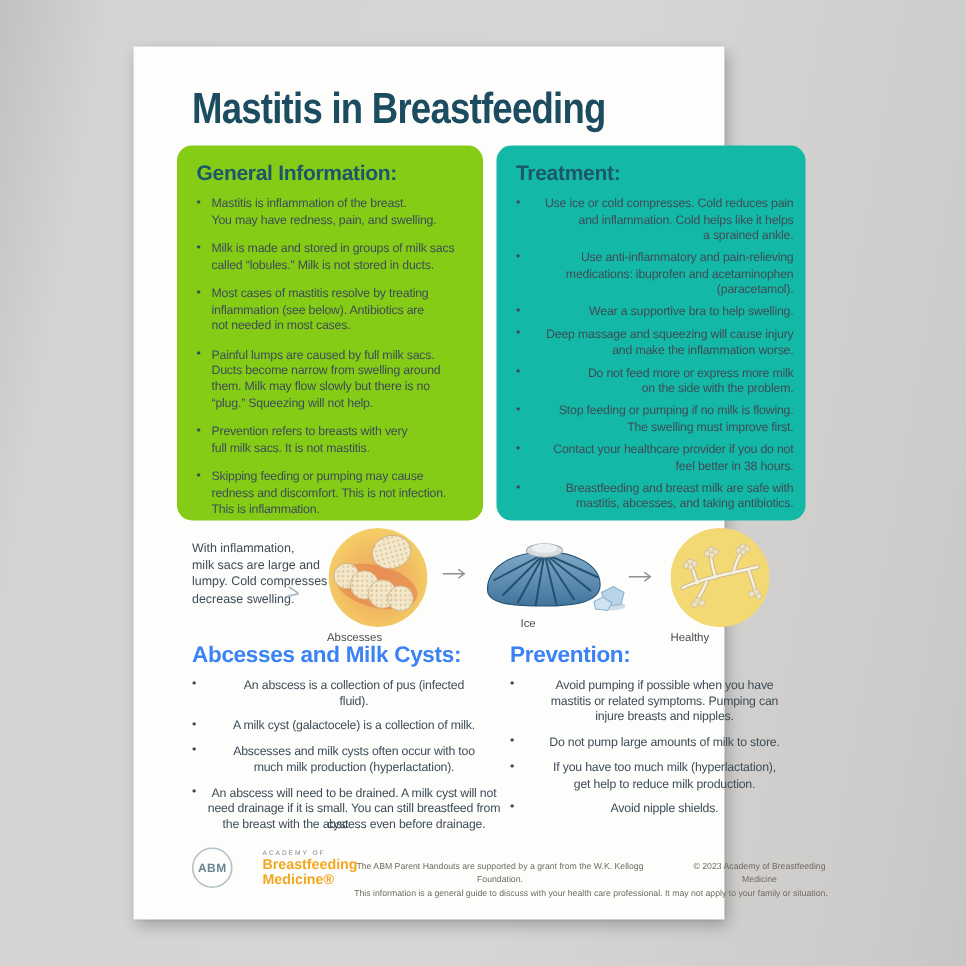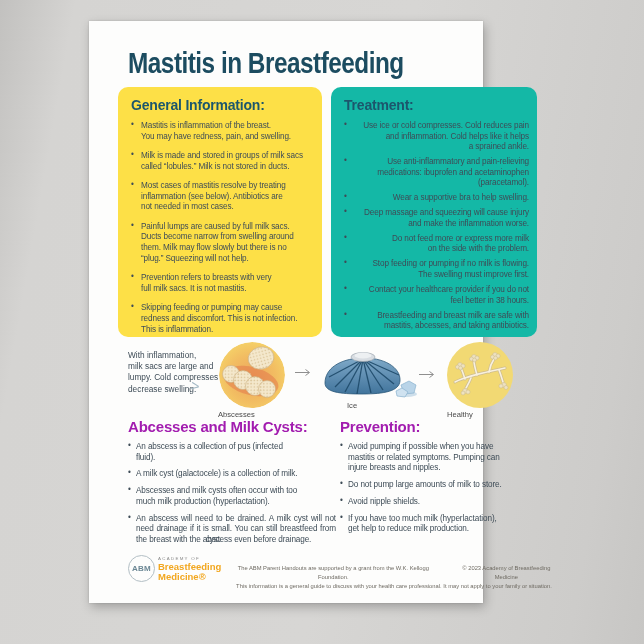--- a/index.html
+++ b/index.html
@@ -1,49 +1,49 @@
 <!DOCTYPE html>
 <html><head>
 <meta charset="utf-8">
 <style>
   html,body{margin:0;padding:0;}
   .stage{position:relative;width:644px;height:644px;overflow:hidden;
     background:linear-gradient(100deg,#c2c1bf 0%,#d5d4d2 10%,#d7d6d4 55%,#cdccca 90%,#c7c6c4 100%);
     font-family:"Liberation Sans",sans-serif;}
-  .poster{position:absolute;left:89px;top:21px;width:394px;height:582px;background:#fdfdfc;
+  .poster{position:absolute;left:89px;top:31px;width:394px;height:582px;background:#fdfdfc;
     box-shadow:2px 4px 10px rgba(0,0,0,.25),0 0 2px rgba(0,0,0,.15);}
   .title{position:absolute;left:39px;top:26px;font-size:29px;font-weight:800;color:#1c4c60;
     letter-spacing:-0.6px;white-space:nowrap;transform:scaleX(.84);transform-origin:left top;}
   .boxes{position:absolute;left:29px;top:66px;display:flex;gap:9px;}
   .box{border-radius:10px;height:250px;box-sizing:border-box;padding:8px;overflow:hidden;}
-  .box.cream{width:204px;background:#fde047;}
+  .box.cream{width:204px;background:#84cc16;}
   .box.blue{width:206px;background:#14b8a6;}
   .box h2{font-size:14px;font-weight:800;color:#1c566c;margin:2px 0 8px 5px;letter-spacing:-0.2px;}
   .blist{list-style:none;margin:0;padding:0 0 0 5px;}
   .blist li{position:relative;padding-left:10px;margin-bottom:8.5px;}
   .blist li::before{content:"•";position:absolute;left:0;top:-1px;}
   .blue .blist li{margin-bottom:4.6px;text-align:right;}
   .bullet{white-space:pre-line;font-size:8.2px;line-height:1.31;letter-spacing:-0.12px;color:#3e4c57;}
   .blue .bullet{line-height:1.28;}
   .note{position:absolute;left:39px;top:329px;width:105px;white-space:pre-line;
     font-size:8.3px;line-height:1.35;color:#3e4c57;}
   .chev{position:absolute;left:102px;top:356px;font-size:15px;color:#a5bac6;transform:rotate(10deg);}
   .ill{position:absolute;}
   .ill-label{position:absolute;font-size:7.6px;color:#4a4a4a;text-align:left;}
   .arrow{position:absolute;}
   .bcol{position:absolute;top:397px;}
-  .bcol h2{font-size:15px;font-weight:800;color:#a21caf;margin:0 0 7px 10px;letter-spacing:-0.2px;}
+  .bcol h2{font-size:15px;font-weight:800;color:#3b82f6;margin:0 0 7px 10px;letter-spacing:-0.2px;}
   .bcol .blist{padding-left:10px;}
-  .bcol .blist li{padding-left:8px;margin-bottom:6px;}
+  .bcol .blist li{padding-left:8px;margin-bottom:6px;text-align:center;}
   .col-left{left:29px;width:218px;}
   .col-right{left:241px;width:208px;}
   .justify{text-align:justify;}
   .ovl{position:relative;display:inline-block;}
   .ovl .b{position:absolute;left:3px;top:0;}
-  .logo{position:absolute;left:39px;top:534px;display:flex;align-items:center;gap:3px;}
+  .logo{position:absolute;left:39px;top:534px;display:flex;align-items:center;gap:20px;}
   .logo-circle{width:27px;height:27px;border:1.5px solid #b3bfc5;border-radius:50%;box-sizing:border-box;
     display:flex;align-items:center;justify-content:center;font-size:8px;font-weight:bold;color:#6b8794;letter-spacing:.3px;}
   .logo-tag{font-size:4.4px;letter-spacing:1.3px;color:#8b8b8b;margin-bottom:1px;}
   .logo-name{font-size:9.5px;font-weight:800;color:#f2a71f;line-height:1.05;}
   .disclaimer{position:absolute;left:140px;top:543px;width:330px;text-align:center;
     font-size:5.8px;color:#6f6b63;line-height:1.55;}
   .disc1{display:flex;justify-content:center;gap:16px;}
 </style>
 </head>
 <body>
@@ -239,23 +239,23 @@
       </ul>
     </div>
 
     <div class="bcol col-right">
       <h2>Prevention:</h2>
       <ul class="blist">
         <li class="bullet">Avoid pumping if possible when you have
 mastitis or related symptoms. Pumping can
 injure breasts and nipples.</li>
         <li class="bullet">Do not pump large amounts of milk to store.</li>
-        <li class="bullet">Avoid nipple shields.</li>
         <li class="bullet">If you have too much milk (hyperlactation),
 get help to reduce milk production.</li>
+        <li class="bullet">Avoid nipple shields.</li>
       </ul>
     </div>
 
     <div class="logo">
       <div class="logo-circle">ABM</div>
       <div>
         <div class="logo-tag">ACADEMY OF</div>
         <div class="logo-name">Breastfeeding</div>
         <div class="logo-name">Medicine®</div>
       </div>

